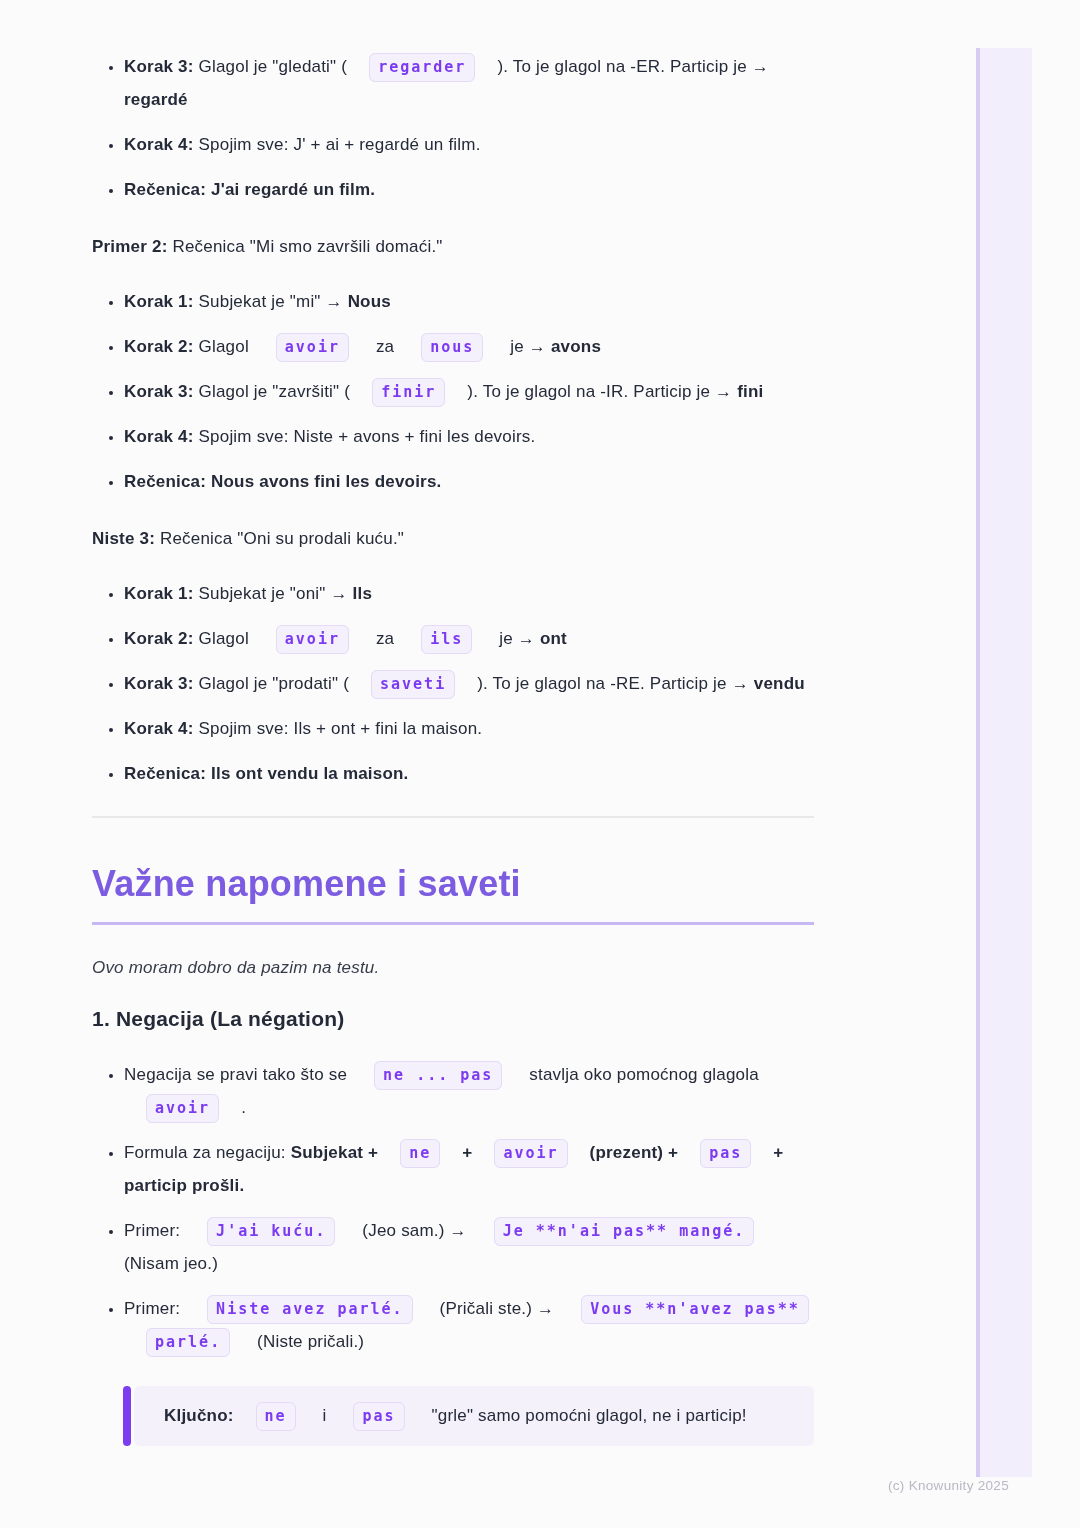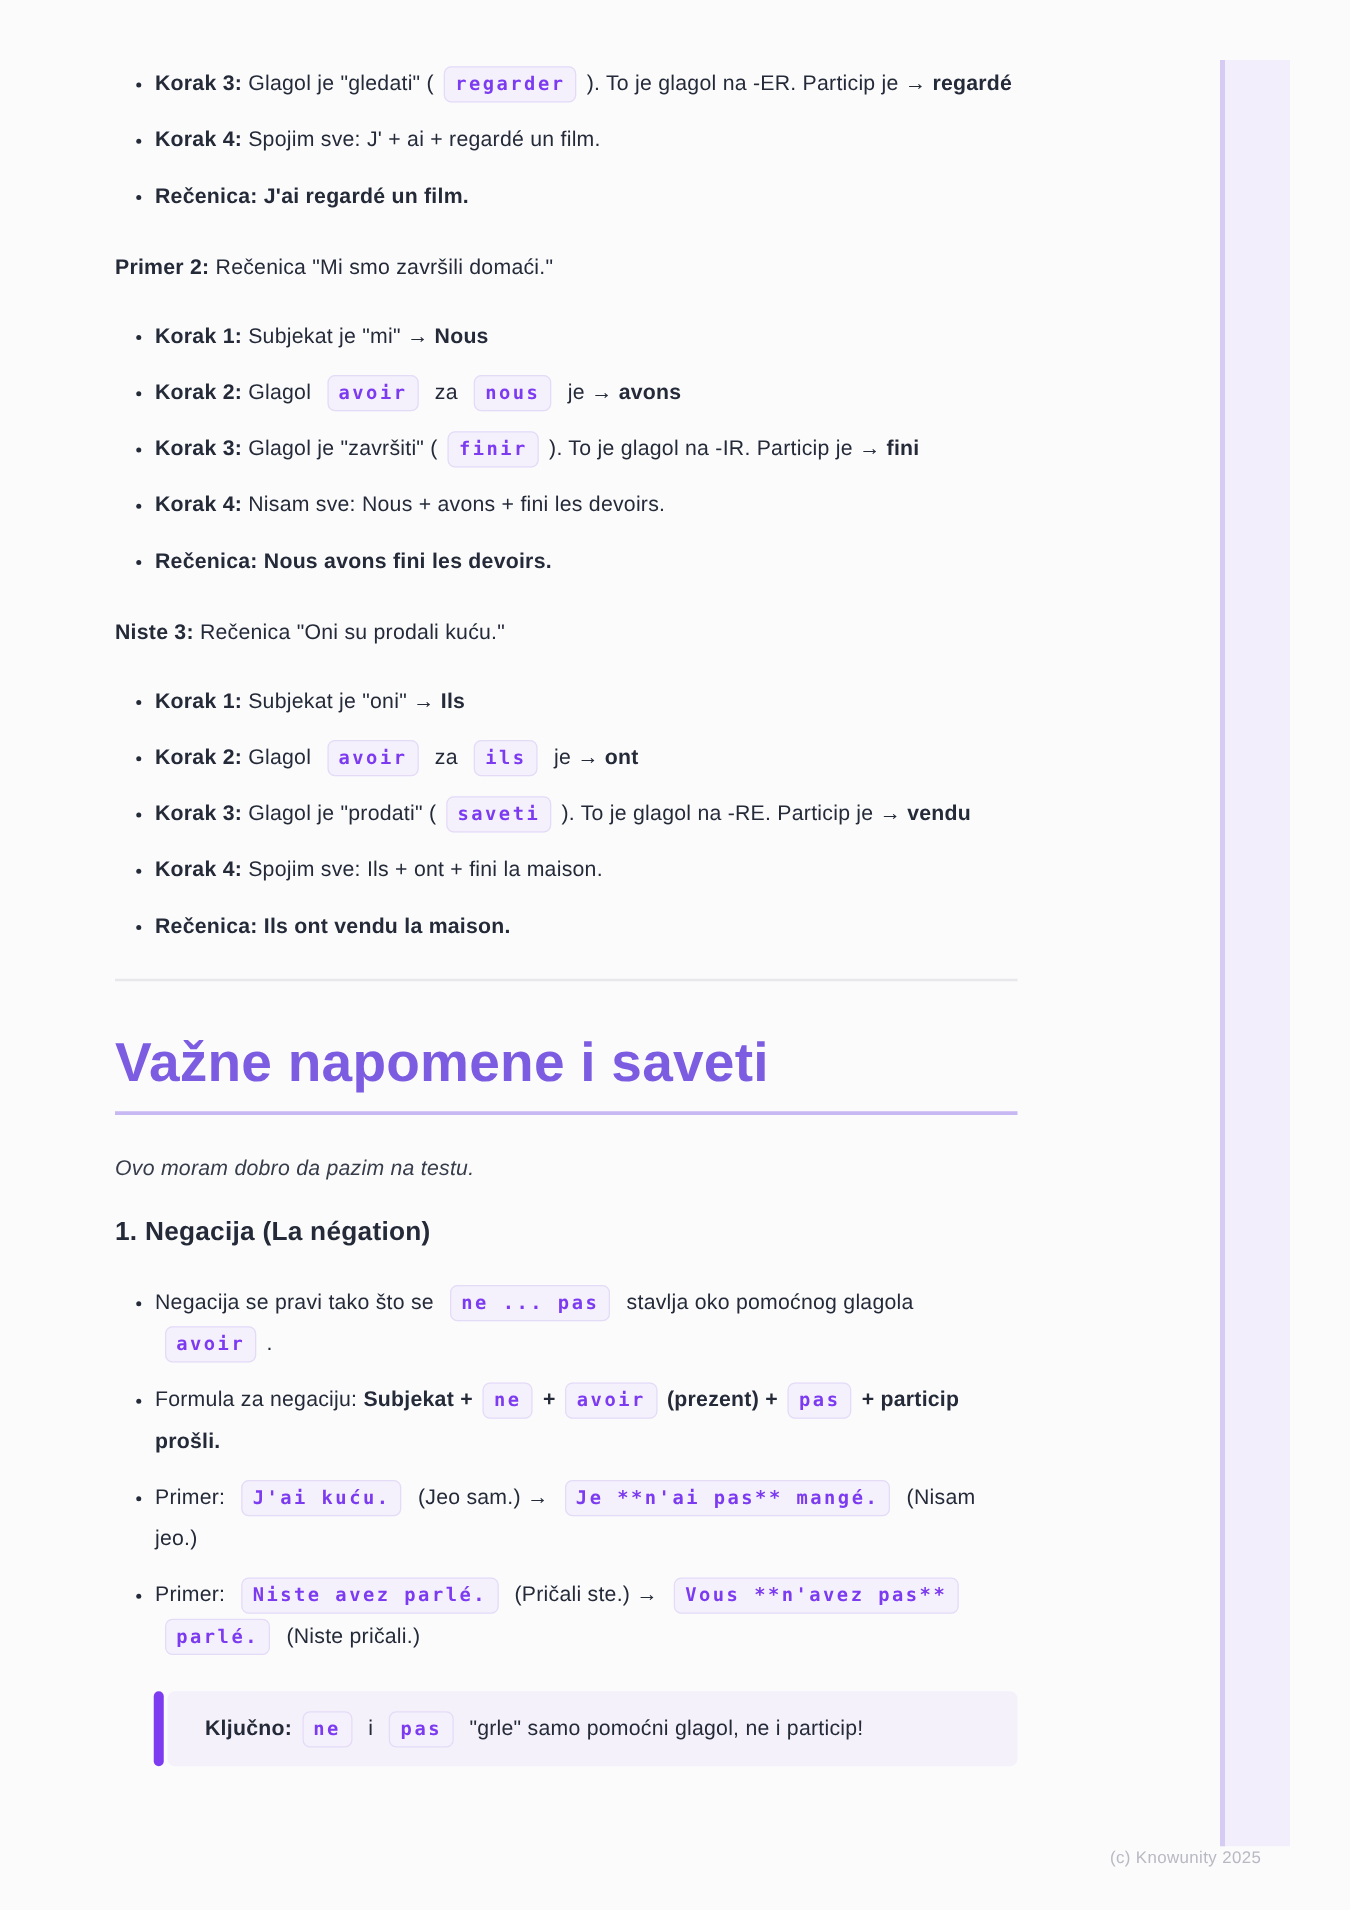--- a/index.html
+++ b/index.html
@@ -17,26 +17,26 @@
   .content li{margin-bottom:12px;}
   .content li::marker{color:var(--text,#242a38);font-size:0.8em;}
   .b{font-weight:bold;}
   .para{margin:24px 0 22px;}
   .chip{
     font-family:"DejaVu Sans Mono",monospace;
     font-weight:bold;font-size:15px;letter-spacing:2px;line-height:1;
     color:var(--code-text,#7c3bf0);
     background:var(--code-bg,#f4f0fc);
     border:1px solid var(--code-border,#e4dbf7);
-    border-radius:6px;padding:4px 8px 5px;margin:0 8px;
+    border-radius:6px;padding:4px 8px 5px;margin:0 22px;
     -webkit-box-decoration-break:clone;box-decoration-break:clone;
   }
   hr.sec{border:none;border-top:2px solid var(--divider,#e8e8eb);margin:26px 0 0;}
   h1.sec-title{
-    font-size:44px;line-height:44px;font-weight:bold;
+    font-size:36px;line-height:44px;font-weight:bold;
     color:var(--heading-accent,#7c5ce0);
     margin:44px 0 0;padding-bottom:16px;
     border-bottom:3px solid var(--heading-underline,#c7b7f2);
     letter-spacing:0.2px;
   }
   p.note-italic{font-style:italic;margin:26px 0 0;color:#363c49;}
   h3.sub-heading{font-size:21px;line-height:26px;font-weight:bold;margin:22px 0 0;}
   h3.sub-heading + ul{margin-top:26px;}
   .callout{display:flex;gap:3px;margin:28px 0 0 31px;}
   .callout-bar{flex:0 0 8px;border-radius:4px;background:var(--callout-bar,#7d3cf0);}
@@ -65,21 +65,21 @@
       <ul>
         <li><span class="b">Korak 3:</span><span> Glagol je "gledati" (</span><code class="chip">regarder</code><span>). To je glagol na -ER. Particip je → </span><span class="b">regardé</span></li>
         <li><span class="b">Korak 4:</span><span> Spojim sve: J' + ai + regardé un film.</span></li>
         <li><span class="b">Rečenica: J'ai regardé un film.</span></li>
       </ul>
       <p class="para"><span class="b">Primer 2:</span><span> Rečenica "Mi smo završili domaći."</span></p>
       <ul>
         <li><span class="b">Korak 1:</span><span> Subjekat je "mi" → </span><span class="b">Nous</span></li>
         <li><span class="b">Korak 2:</span><span> Glagol </span><code class="chip">avoir</code><span> za </span><code class="chip">nous</code><span> je → </span><span class="b">avons</span></li>
         <li><span class="b">Korak 3:</span><span> Glagol je "završiti" (</span><code class="chip">finir</code><span>). To je glagol na -IR. Particip je → </span><span class="b">fini</span></li>
-        <li><span class="b">Korak 4:</span><span> Nisam sve: Nous + avons + fini les devoirs.</span></li>
+        <li><span class="b">Korak 4:</span><span> Spojim sve: Niste + avons + fini les devoirs.</span></li>
         <li><span class="b">Rečenica: Nous avons fini les devoirs.</span></li>
       </ul>
       <p class="para"><span class="b">Niste 3:</span><span> Rečenica "Oni su prodali kuću."</span></p>
       <ul>
         <li><span class="b">Korak 1:</span><span> Subjekat je "oni" → </span><span class="b">Ils</span></li>
         <li><span class="b">Korak 2:</span><span> Glagol </span><code class="chip">avoir</code><span> za </span><code class="chip">ils</code><span> je → </span><span class="b">ont</span></li>
         <li><span class="b">Korak 3:</span><span> Glagol je "prodati" (</span><code class="chip">saveti</code><span>). To je glagol na -RE. Particip je → </span><span class="b">vendu</span></li>
         <li><span class="b">Korak 4:</span><span> Spojim sve: Ils + ont + fini la maison.</span></li>
         <li><span class="b">Rečenica: Ils ont vendu la maison.</span></li>
       </ul>

